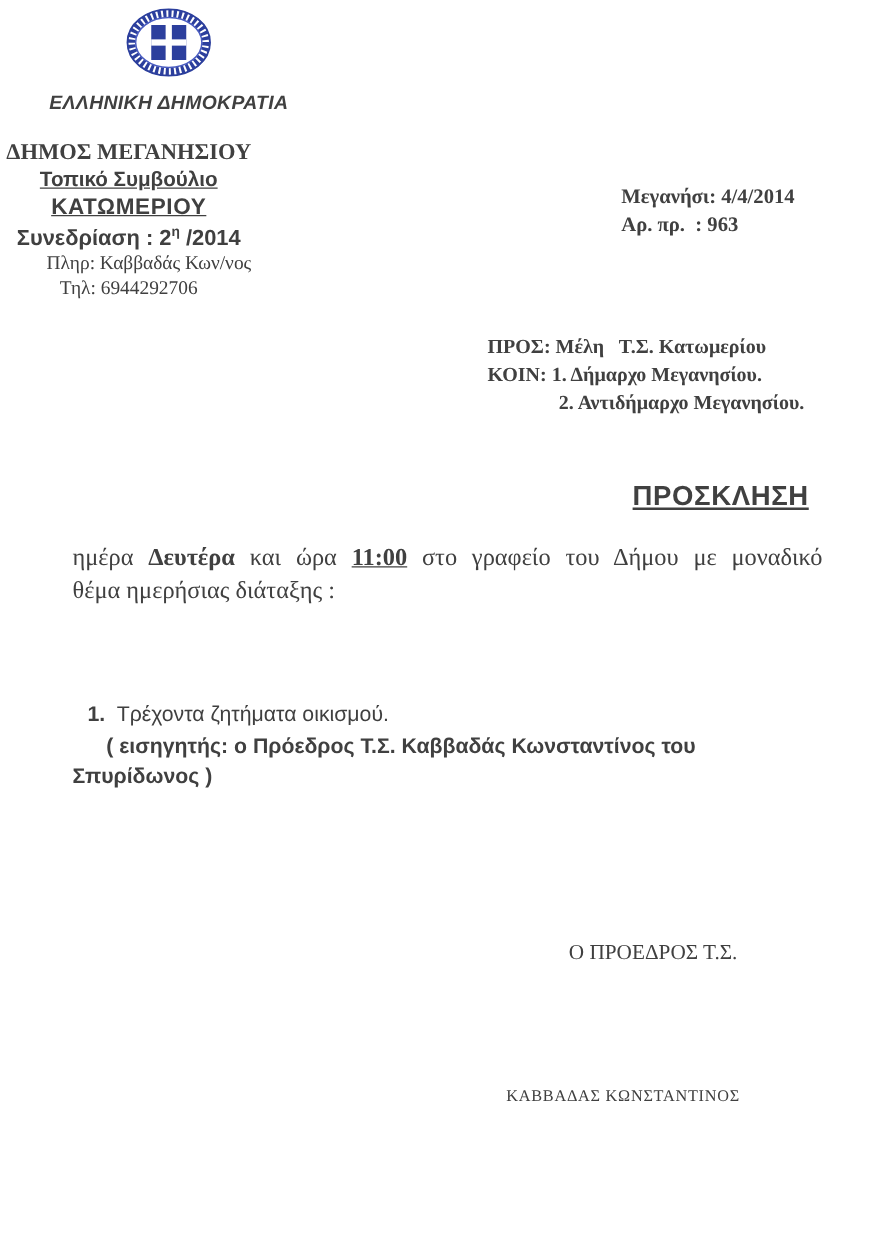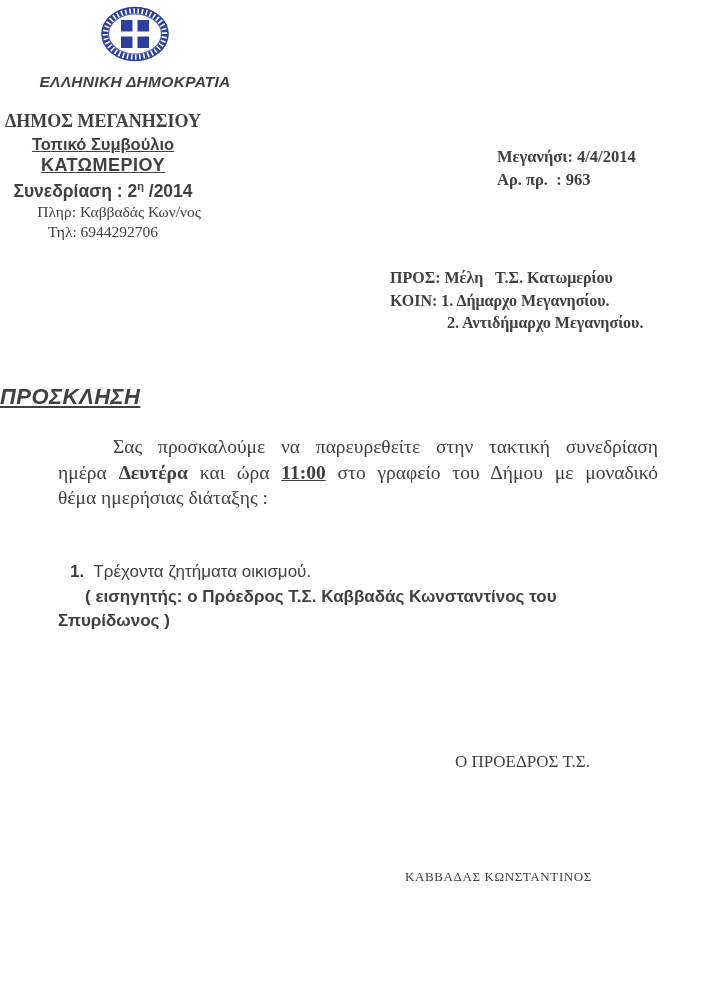--- a/index.html
+++ b/index.html
@@ -35,21 +35,21 @@
   .phone   { font-size:15.5px; line-height:19px; }
 
   
   .protocol { left:497px; top:145px; font-weight:bold; font-size:16.5px; line-height:23px; }
 
   
   .recipients { left:390px; top:267px; font-weight:bold; font-size:16px; line-height:22.5px; }
   .recipients .cc2 { padding-left:57px; }
 
   
-  .doc-title { left:0; top:384px; width:647px; text-align:left;font-style:italic; }
+  .doc-title { left:0; top:384px; width:647px; text-align:right; }
   .doc-title span {
     font-family:"Liberation Sans", sans-serif;
     font-weight:bold; font-size:22px; letter-spacing:.5px;
     text-decoration:underline;
   }
 
   
   .body-par { left:58px; top:434px; width:600px; font-size:19.5px; line-height:25.5px; }
   .body-par .jline { text-align:justify; text-align-last:justify; }
   .body-par .indent { text-indent:55px; }
@@ -105,21 +105,20 @@
     <div class="pre">ΠΡΟΣ: Μέλη   Τ.Σ. Κατωμερίου</div>
     <div class="pre">ΚΟΙΝ: 1. Δήμαρχο Μεγανησίου.</div>
     <div class="pre cc2">2. Αντιδήμαρχο Μεγανησίου.</div>
   </div>
 
   <div class="abs doc-title">
     <span>ΠΡΟΣΚΛΗΣΗ</span>
   </div>
 
   <div class="abs body-par">
-    <div class="jline indent"><span>Σας προσκαλούμε να παρευρεθείτε στην τακτική συνεδρίαση</span></div>
     <div class="jline"><span>ημέρα </span><span class="b">Δευτέρα</span><span> και ώρα </span><span class="bu">11:00</span><span> στο γραφείο του Δήμου με μοναδικό</span></div>
     <div><span>θέμα ημερήσιας διάταξης :</span></div>
   </div>
 
   <div class="abs agenda">
     <div class="item pre"><span class="b">1.</span><span>  Τρέχοντα ζητήματα οικισμού.</span></div>
     <div class="note1"><span>( εισηγητής: ο Πρόεδρος Τ.Σ. Καββαδάς Κωνσταντίνος του</span></div>
     <div class="note2"><span>Σπυρίδωνος )</span></div>
   </div>
 

